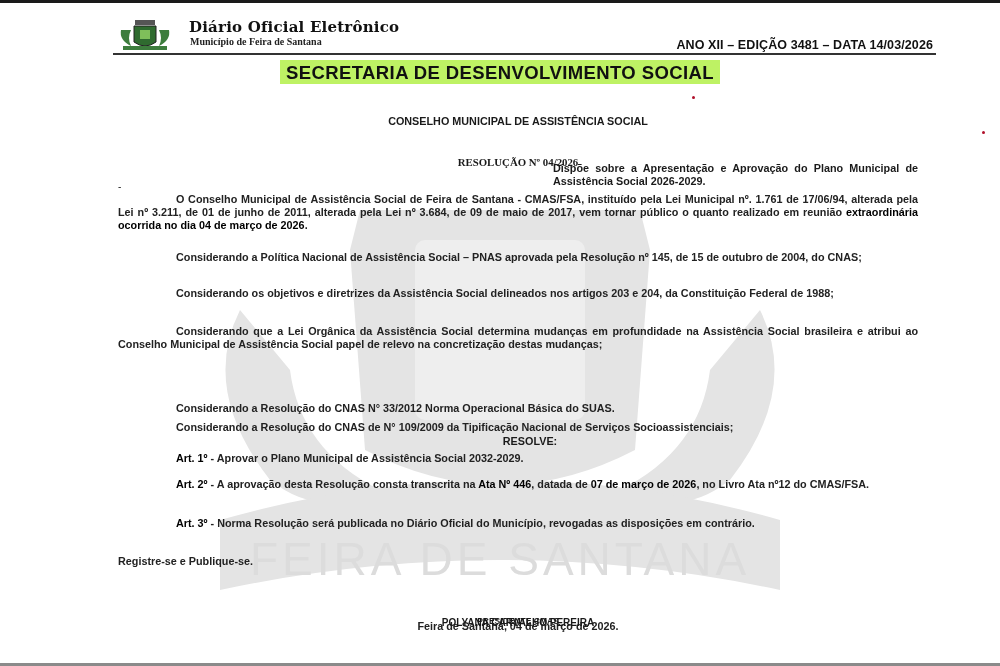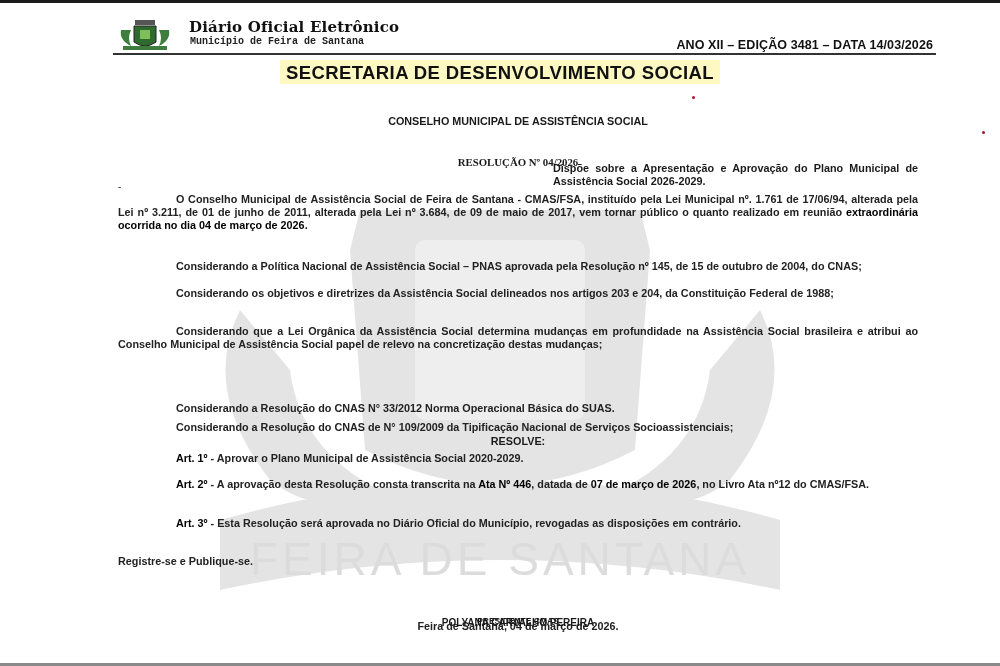--- a/index.html
+++ b/index.html
@@ -14,42 +14,42 @@
   .bottom-border { position: absolute; left: 0; bottom: 0; width: 1000px; height: 3px; background: #8a8a8a; }
 
   
   .watermark { position: absolute; left: 180px; top: 190px; width: 640px; height: 440px; pointer-events: none; }
   .watermark svg { width: 100%; height: 100%; }
 
   
   .masthead { position: absolute; left: 113px; top: 14px; width: 820px; height: 40px; }
   .crest { position: absolute; left: 4px; top: 4px; width: 56px; height: 34px; }
   .mast-title { position: absolute; left: 76px; top: 3px; font-family: "DejaVu Serif", serif; font-weight: bold; font-size: 15px; letter-spacing: 0.2px; color: #111; line-height: 20px; }
-  .mast-sub { position: absolute; left: 77px; top: 22px; font-family: Liberation Mono, monospace; font-weight: bold; font-size: 10px; color: #222; line-height: 12px; }
+  .mast-sub { position: absolute; left: 77px; top: 22px; font-family: Liberation Serif, serif; font-weight: bold; font-size: 10px; color: #222; line-height: 12px; }
   .edition { position: absolute; right: 0px; top: 24px; font-weight: bold; font-size: 12.5px; color: #111; letter-spacing: 0.1px; }
   .mast-rule { position: absolute; left: 113px; top: 53px; width: 823px; height: 2px; background: #333; }
 
   .sec-title-wrap { position: absolute; left: 0; top: 60px; width: 1000px; text-align: center; }
-  .sec-title { display: inline-block; background: #fef9c3; padding: 1px 6px 0 6px; font-weight: bold; font-size: 18.5px; letter-spacing: 0.4px; color: #111; line-height: 23px; }
+  .sec-title { display: inline-block; background: #bef264; padding: 1px 6px 0 6px; font-weight: bold; font-size: 18.5px; letter-spacing: 0.4px; color: #111; line-height: 23px; }
 
   .content { position: absolute; left: 118px; top: 100px; width: 800px; font-size: 10.8px; line-height: 13px; color: #1a1a1a; }
   .center { text-align: center; font-weight: bold; margin-top: 8px; }
   .council { position: absolute; top: 7px; left: 0; width: 800px; }
   .resol { position: absolute; top: 48px; left: 0; width: 800px; font-family: Liberation Serif, serif; }
   .ementa { position: absolute; top: 62px; left: 435px; width: 365px; font-weight: bold; text-align: justify; }
   .dash { position: absolute; top: 80px; left: 0px; font-size: 10px; }
   .para { position: absolute; left: 0; width: 800px; text-align: justify; font-weight: bold; color: #222; }
   .para .ind { display: inline-block; width: 58px; }
   .p1 { top: 93px; }
-  .p2 { top: 160px; }
+  .p2 { top: 151px; }
   .p3 { top: 187px; }
   .p4 { top: 225px; }
   .p5 { top: 277px; margin-top: 44px; }
   .p6 { top: 302px; }
-  .resolve { position: absolute; top: 327px; left: 0; width: 800px; }
+  .resolve { position: absolute; top: 327px; left: 12px; width: 800px; }
   .a1 { top: 352px; }
   .a2 { top: 378px; }
   .a3 { top: 417px; }
   .reg { top: 455px; }
   .date { position: absolute; top: 480px; left: 0; width: 800px; text-align: center; font-weight: bold; color: #222; margin-top: 40px; }
   .sig1 { position: absolute; top: 517px; left: 0; width: 800px; text-align: center; font-weight: bold; font-size: 10px; line-height: 11px; }
   .sig2 { position: absolute; top: 516px; left: 0; width: 800px; text-align: center; font-weight: bold; font-size: 8.5px; line-height: 11px; }
   b.hl { font-weight: bold; color: #000; }
   .dot { position: absolute; width: 3px; height: 3px; border-radius: 50%; background: #b0102a; }
 </style>
@@ -106,23 +106,23 @@
   </div>
 
   <div class="para p2"><span class="ind"></span><span>Considerando a Política Nacional de Assistência Social – PNAS aprovada pela Resolução nº 145, de 15 de outubro de 2004, do CNAS;</span></div>
   <div class="para p3"><span class="ind"></span><span>Considerando os objetivos e diretrizes da Assistência Social delineados nos artigos 203 e 204, da Constituição Federal de 1988;</span></div>
   <div class="para p4"><span class="ind"></span><span>Considerando que a Lei Orgânica da Assistência Social determina mudanças em profundidade na Assistência Social brasileira e atribui ao Conselho Municipal de Assistência Social papel de relevo na concretização destas mudanças;</span></div>
   <div class="para p5"><span class="ind"></span><span>Considerando a Resolução do CNAS de N° 109/2009 da Tipificação Nacional de Serviços Socioassistenciais;</span></div>
   <div class="para p6"><span class="ind"></span><span>Considerando a Resolução do CNAS N° 33/2012 Norma Operacional Básica do SUAS.</span></div>
 
   <div class="center resolve">RESOLVE:</div>
 
-  <div class="para a1"><span class="ind"></span><b class="hl">Art. 1º</b><span> - Aprovar o  Plano Municipal de Assistência Social 2020-2029.</span></div>
+  <div class="para a1"><span class="ind"></span><b class="hl">Art. 1º</b><span> - Aprovar o  Plano Municipal de Assistência Social 2032-2029.</span></div>
   <div class="para a2"><span class="ind"></span><b class="hl">Art. 2º</b><span> - A aprovação desta Resolução consta transcrita na </span><b class="hl">Ata Nº 446</b><span>, datada  de </span><b class="hl">07 de março de 2026</b><span>, no Livro Ata nº12 do CMAS/FSA.</span></div>
-  <div class="para a3"><span class="ind"></span><b class="hl">Art. 3º</b><span> - Esta Resolução será aprovada no Diário Oficial do Município, revogadas as disposições em contrário.</span></div>
+  <div class="para a3"><span class="ind"></span><b class="hl">Art. 3º</b><span> - Norma Resolução será publicada no Diário Oficial do Município, revogadas as disposições em contrário.</span></div>
 
   <div class="para reg">Registre-se e Publique-se.</div>
   <div class="date">Feira de Santana, 04 de março de 2026.</div>
   <div class="sig1">POLYANA CARVALHO PEREIRA</div>
   <div class="sig2">PRESIDENTE CMAS</div>
 </div>
 
 <div class="bottom-border"></div>
 
 </body></html>

